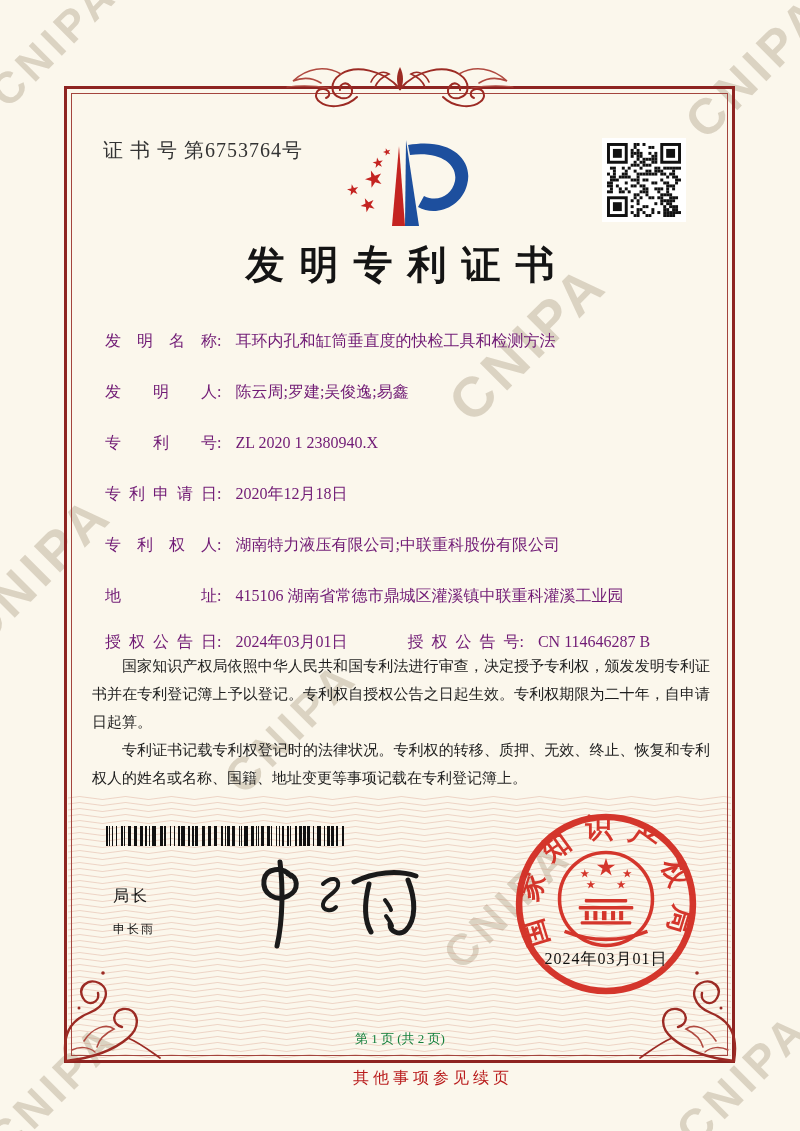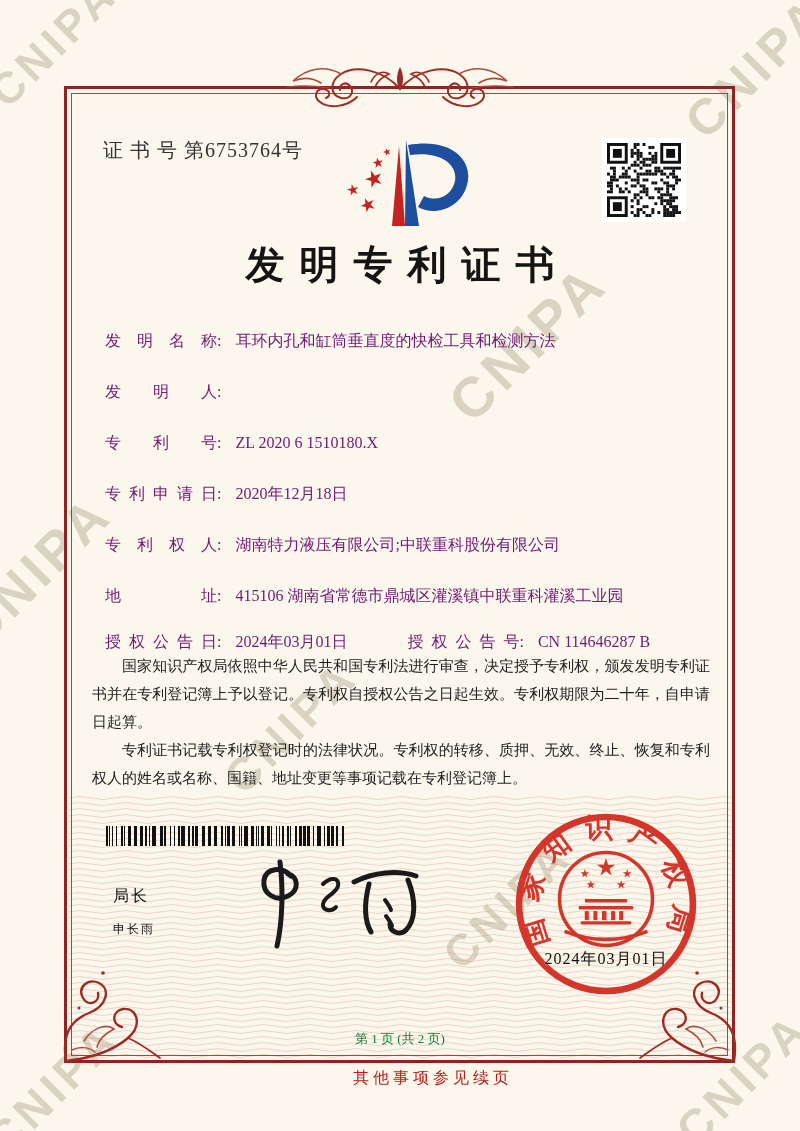--- a/index.html
+++ b/index.html
@@ -354,25 +354,26 @@
 
   <div class="fields">
     <div class="f-row">
       <span class="f-label">发明名称</span>
       <span class="f-colon">:</span>
       <span class="f-value">耳环内孔和缸筒垂直度的快检工具和检测方法</span>
     </div>
     <div class="f-row">
       <span class="f-label">发明人</span>
       <span class="f-colon">:</span>
+      <span class="f-value">陈云周;罗建;吴俊逸;易鑫</span>
     </div>
     <div class="f-row">
       <span class="f-label">专利号</span>
       <span class="f-colon">:</span>
-      <span class="f-value">ZL 2020 6 1510180.X</span>
+      <span class="f-value">ZL 2020 1 2380940.X</span>
     </div>
     <div class="f-row">
       <span class="f-label">专利申请日</span>
       <span class="f-colon">:</span>
       <span class="f-value">2020年12月18日</span>
     </div>
     <div class="f-row">
       <span class="f-label">专利权人</span>
       <span class="f-colon">:</span>
       <span class="f-value">湖南特力液压有限公司;中联重科股份有限公司</span>

